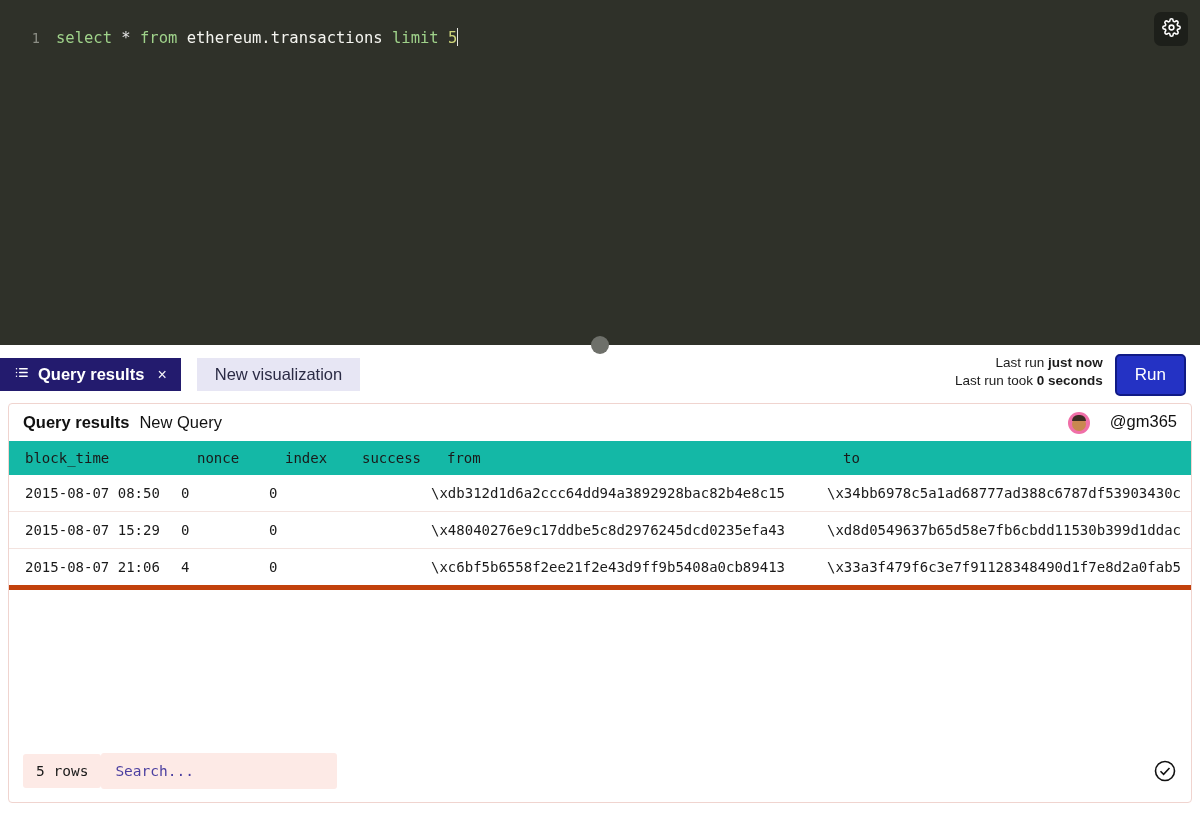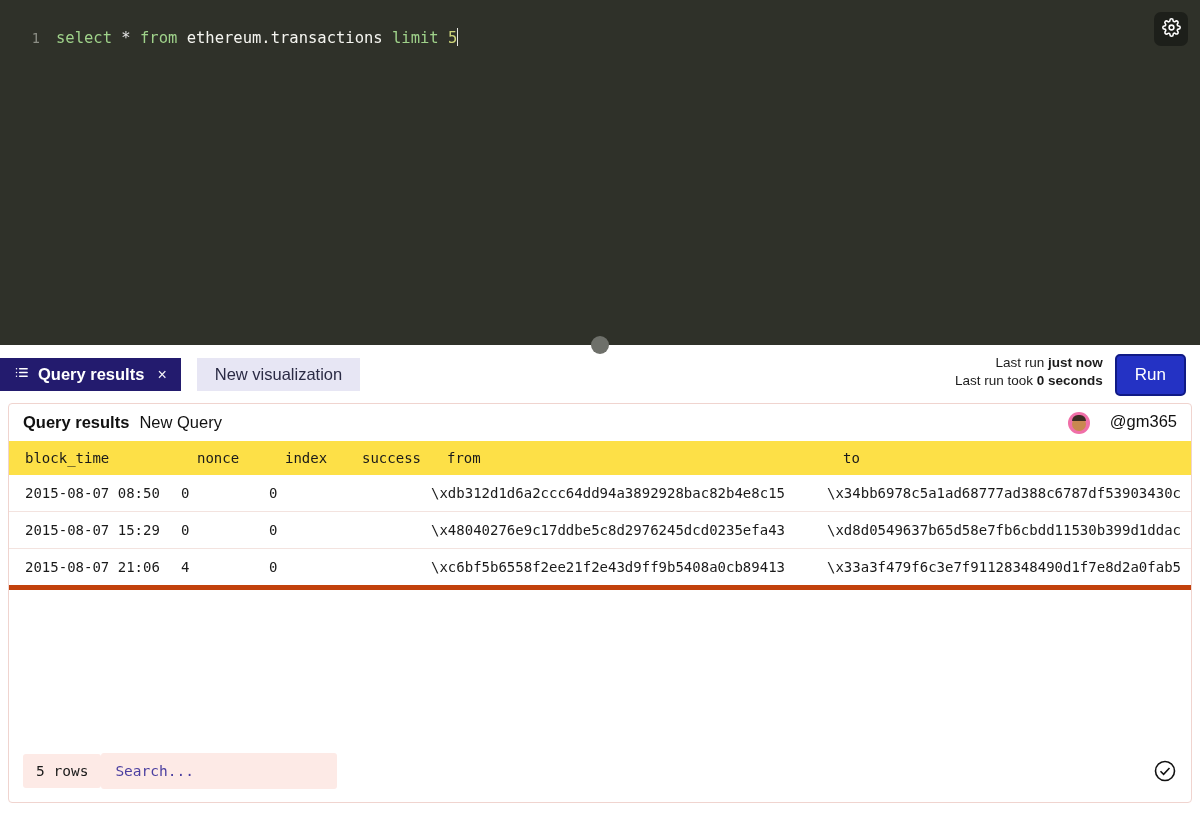--- a/index.html
+++ b/index.html
@@ -207,21 +207,21 @@
   }
   .username { font-size: 16.5px; color: #111; }
 
   table.grid {
     width: 100%;
     border-collapse: collapse;
     font-family: "DejaVu Sans Mono", "Liberation Mono", monospace;
     font-size: 14px;
   }
   table.grid thead th {
-    background: #fde047;
+    background: #14b8a6;
     text-align: left;
     font-weight: normal;
     color: #1a1a1a;
     padding: 9px 0 9px 16px;
     height: 33px;
     white-space: nowrap;
   }
   table.grid tbody td {
     padding: 10px 0;
     height: 35px;

